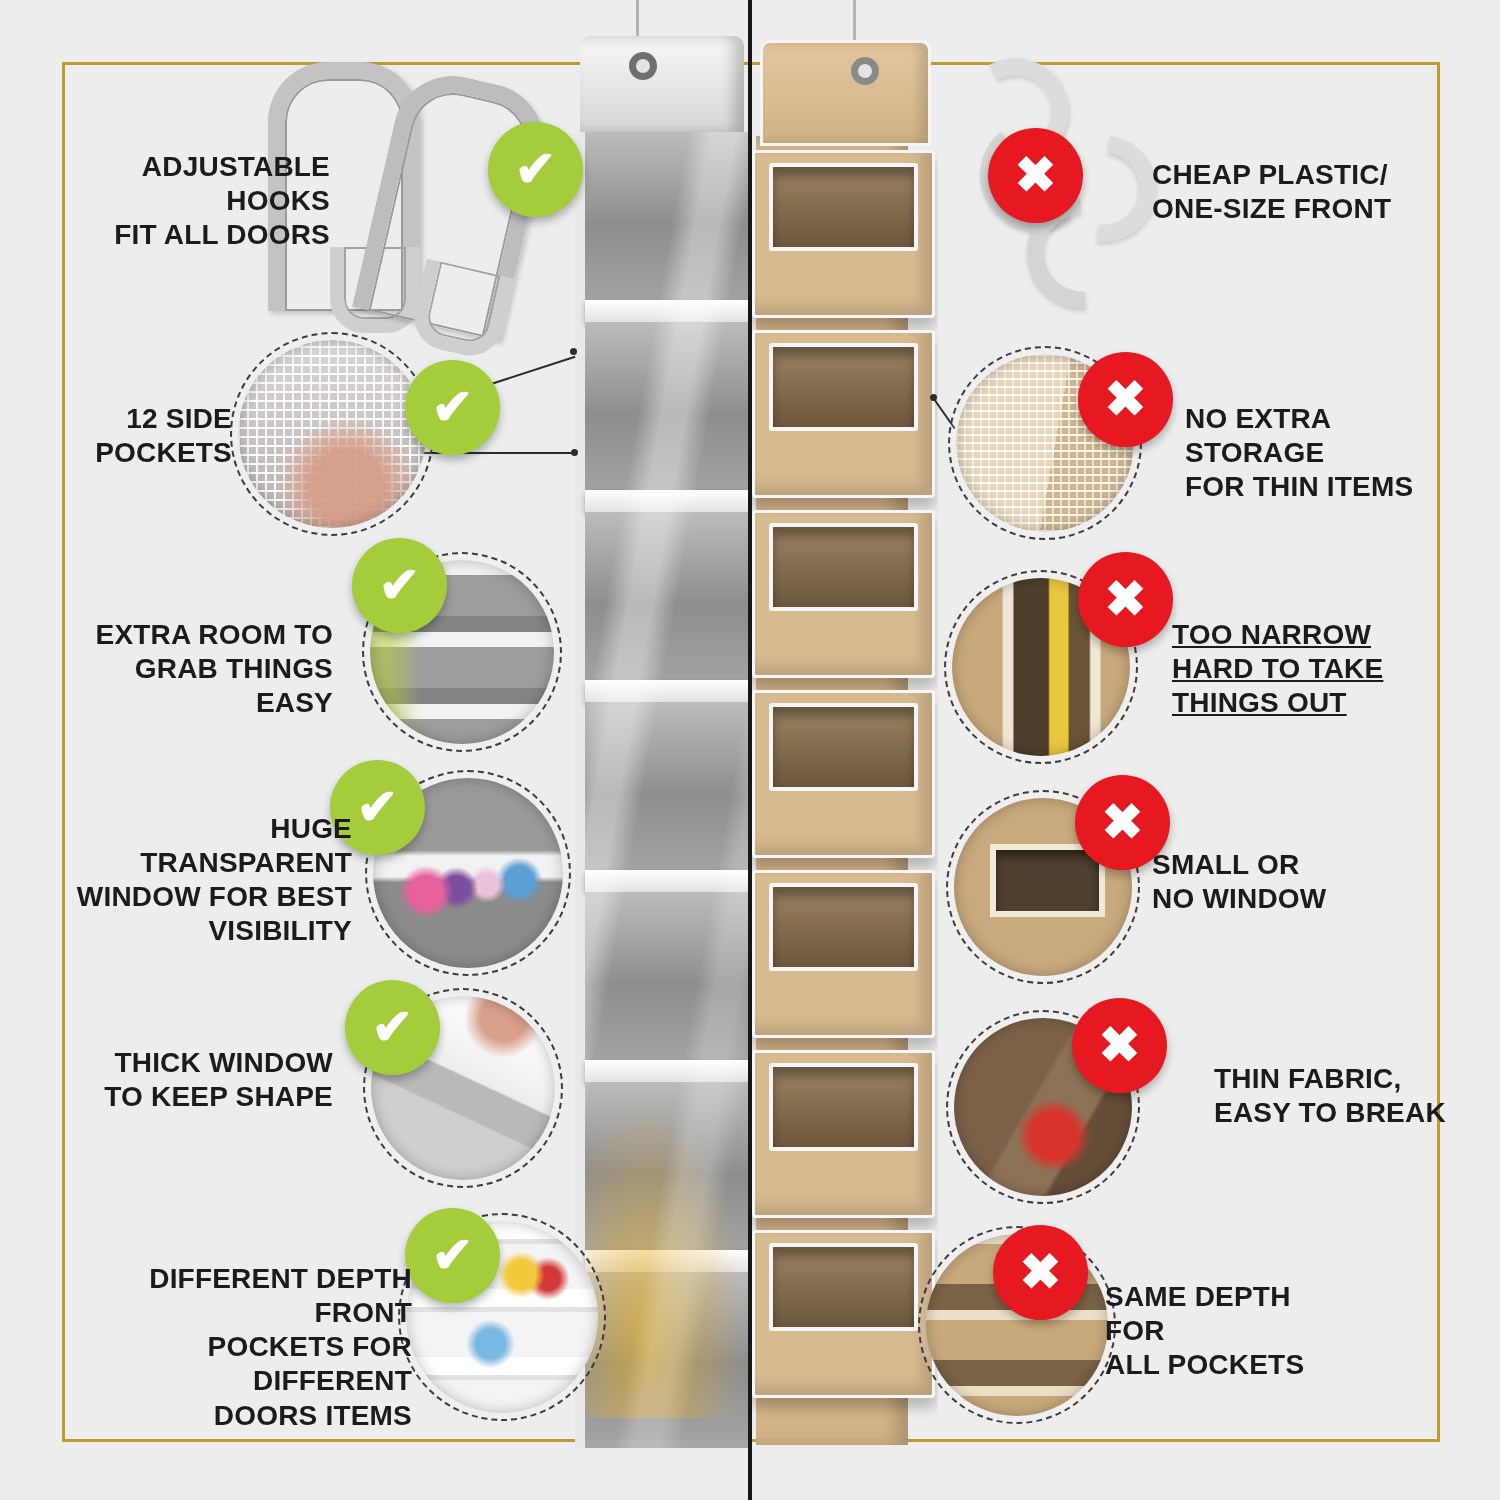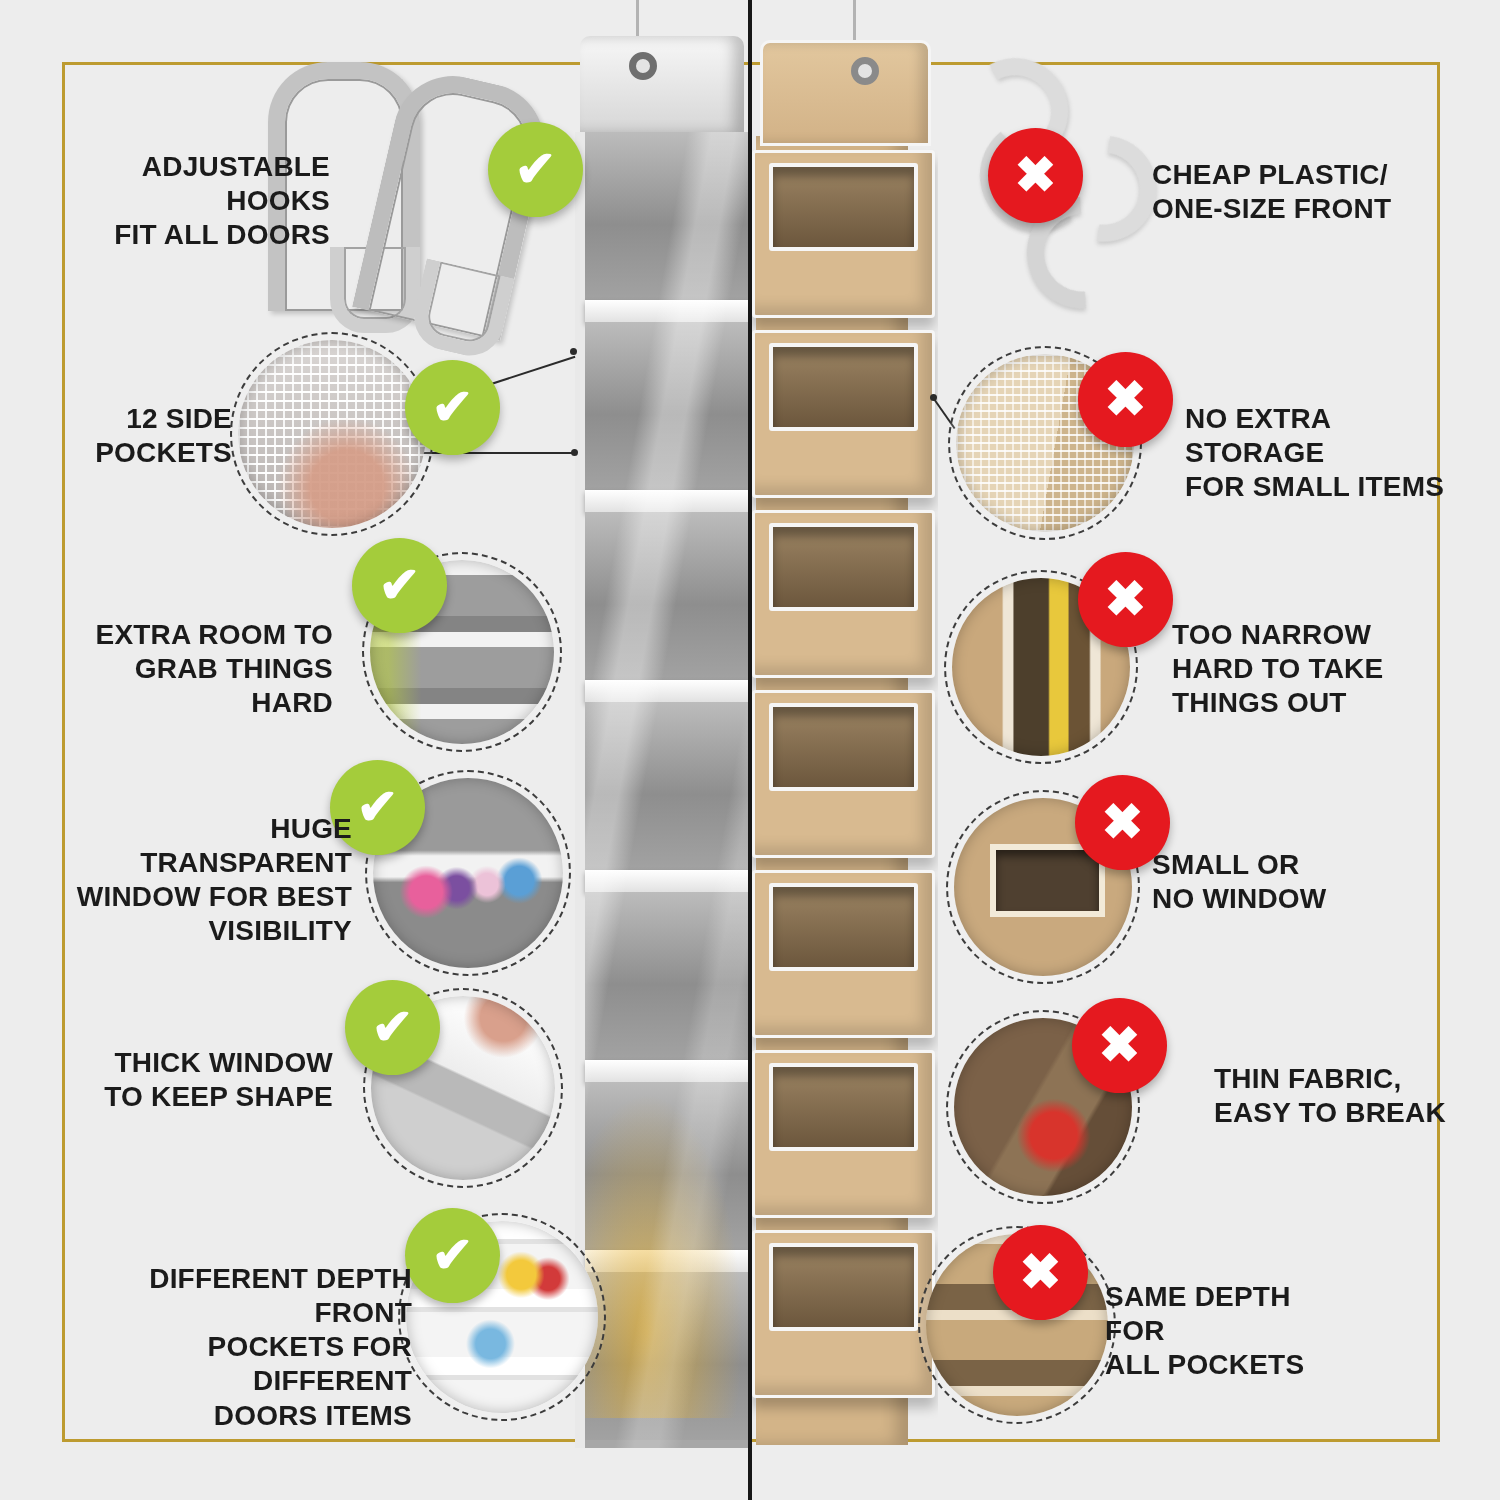--- a/index.html
+++ b/index.html
@@ -270,35 +270,35 @@
     </div>
   <div class="badge red" style="left:993px;top:1225px;">
       <span>✖</span>
     </div>
 
   <div class="label r" style="left:55px;top:150px;width:275px;">ADJUSTABLE HOOKS
 FIT ALL DOORS</div>
   <div class="label r" style="left:60px;top:402px;width:172px;">12 SIDE
 POCKETS</div>
   <div class="label r" style="left:60px;top:618px;width:273px;">EXTRA ROOM TO
-GRAB THINGS HARD</div>
+GRAB THINGS EASY</div>
   <div class="label r" style="left:67px;top:812px;width:285px;">HUGE TRANSPARENT
 WINDOW FOR BEST
 VISIBILITY</div>
   <div class="label r" style="left:90px;top:1046px;width:243px;">THICK WINDOW
 TO KEEP SHAPE</div>
   <div class="label r" style="left:70px;top:1262px;width:342px;">DIFFERENT DEPTH FRONT
 POCKETS FOR DIFFERENT
 DOORS ITEMS</div>
 
   <div class="label" style="left:1152px;top:158px;width:290px;">CHEAP PLASTIC/
 ONE-SIZE FRONT</div>
   <div class="label" style="left:1185px;top:402px;width:260px;">NO EXTRA STORAGE
-FOR SMALL ITEMS</div>
-  <div class="label" style="left:1172px;top:618px;width:240px;">TOO NARROW
+FOR THIN ITEMS</div>
+  <div class="label" style="left:1172px;top:618px;width:240px;text-decoration:underline;">TOO NARROW
 HARD TO TAKE
 THINGS OUT</div>
   <div class="label" style="left:1152px;top:848px;width:230px;">SMALL OR
 NO WINDOW</div>
   <div class="label" style="left:1172px;top:1062px;width:250px;margin-left:42px;">THIN FABRIC,
 EASY TO BREAK</div>
   <div class="label" style="left:1105px;top:1280px;width:250px;">SAME DEPTH FOR
 ALL POCKETS</div>
 
 </div>

